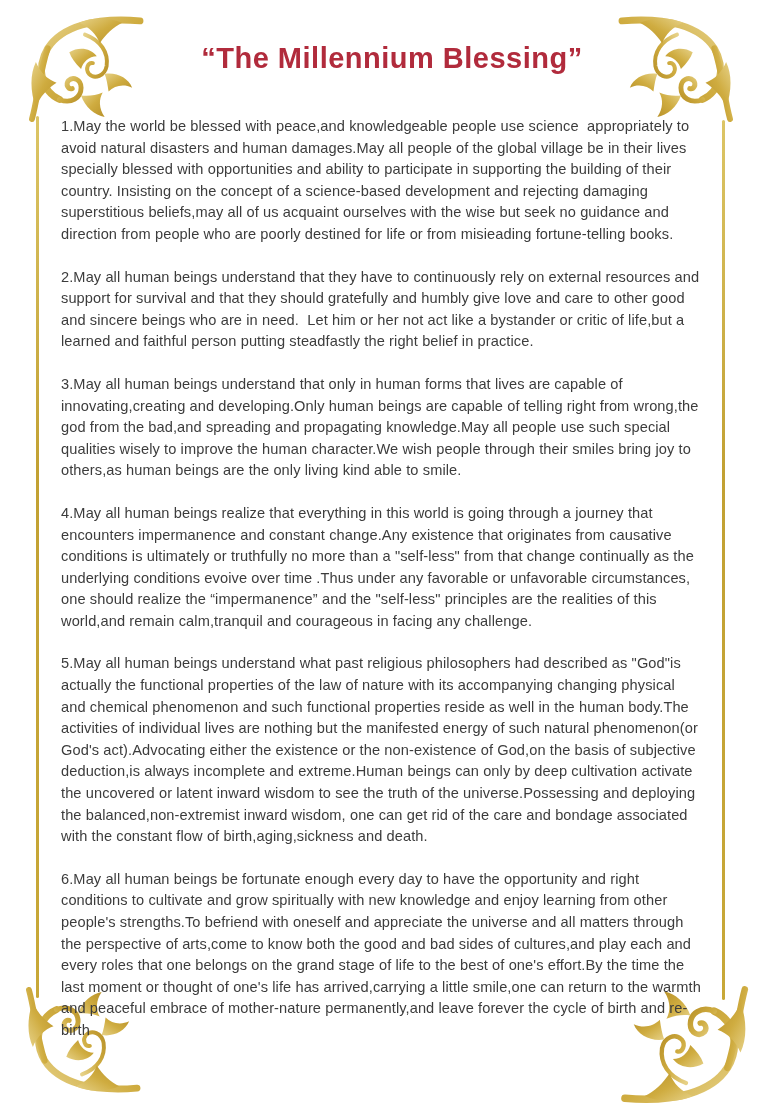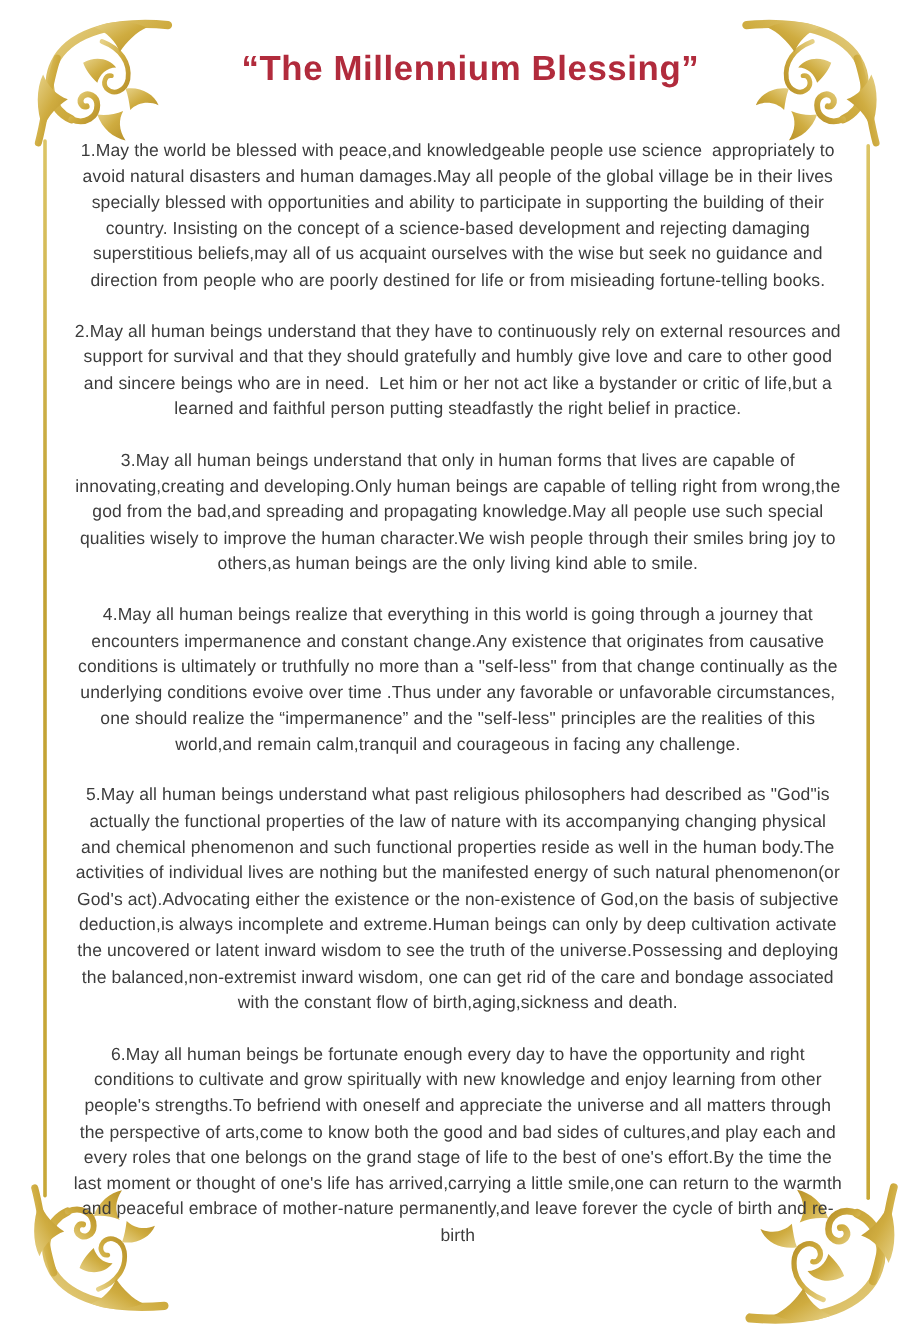--- a/index.html
+++ b/index.html
@@ -39,21 +39,20 @@
   
   .content {
     position: absolute;
     left: 61px;
     top: 116px;
     width: 641px;
     color: #3C3C3C;
     font-size: 14.6px;
     line-height: 21.6px;
     letter-spacing: 0.1px;
-    text-align: center;
   }
   .content p {
     margin: 0 0 21px 0;
     white-space: pre-wrap;
   }
 
   
   .corner { position: absolute; width: 118px; height: 110px; }
   .c-tl { left: 26px;  top: 13px; }
   .c-tr { right: 24px; top: 13px; transform: scaleX(-1); }

